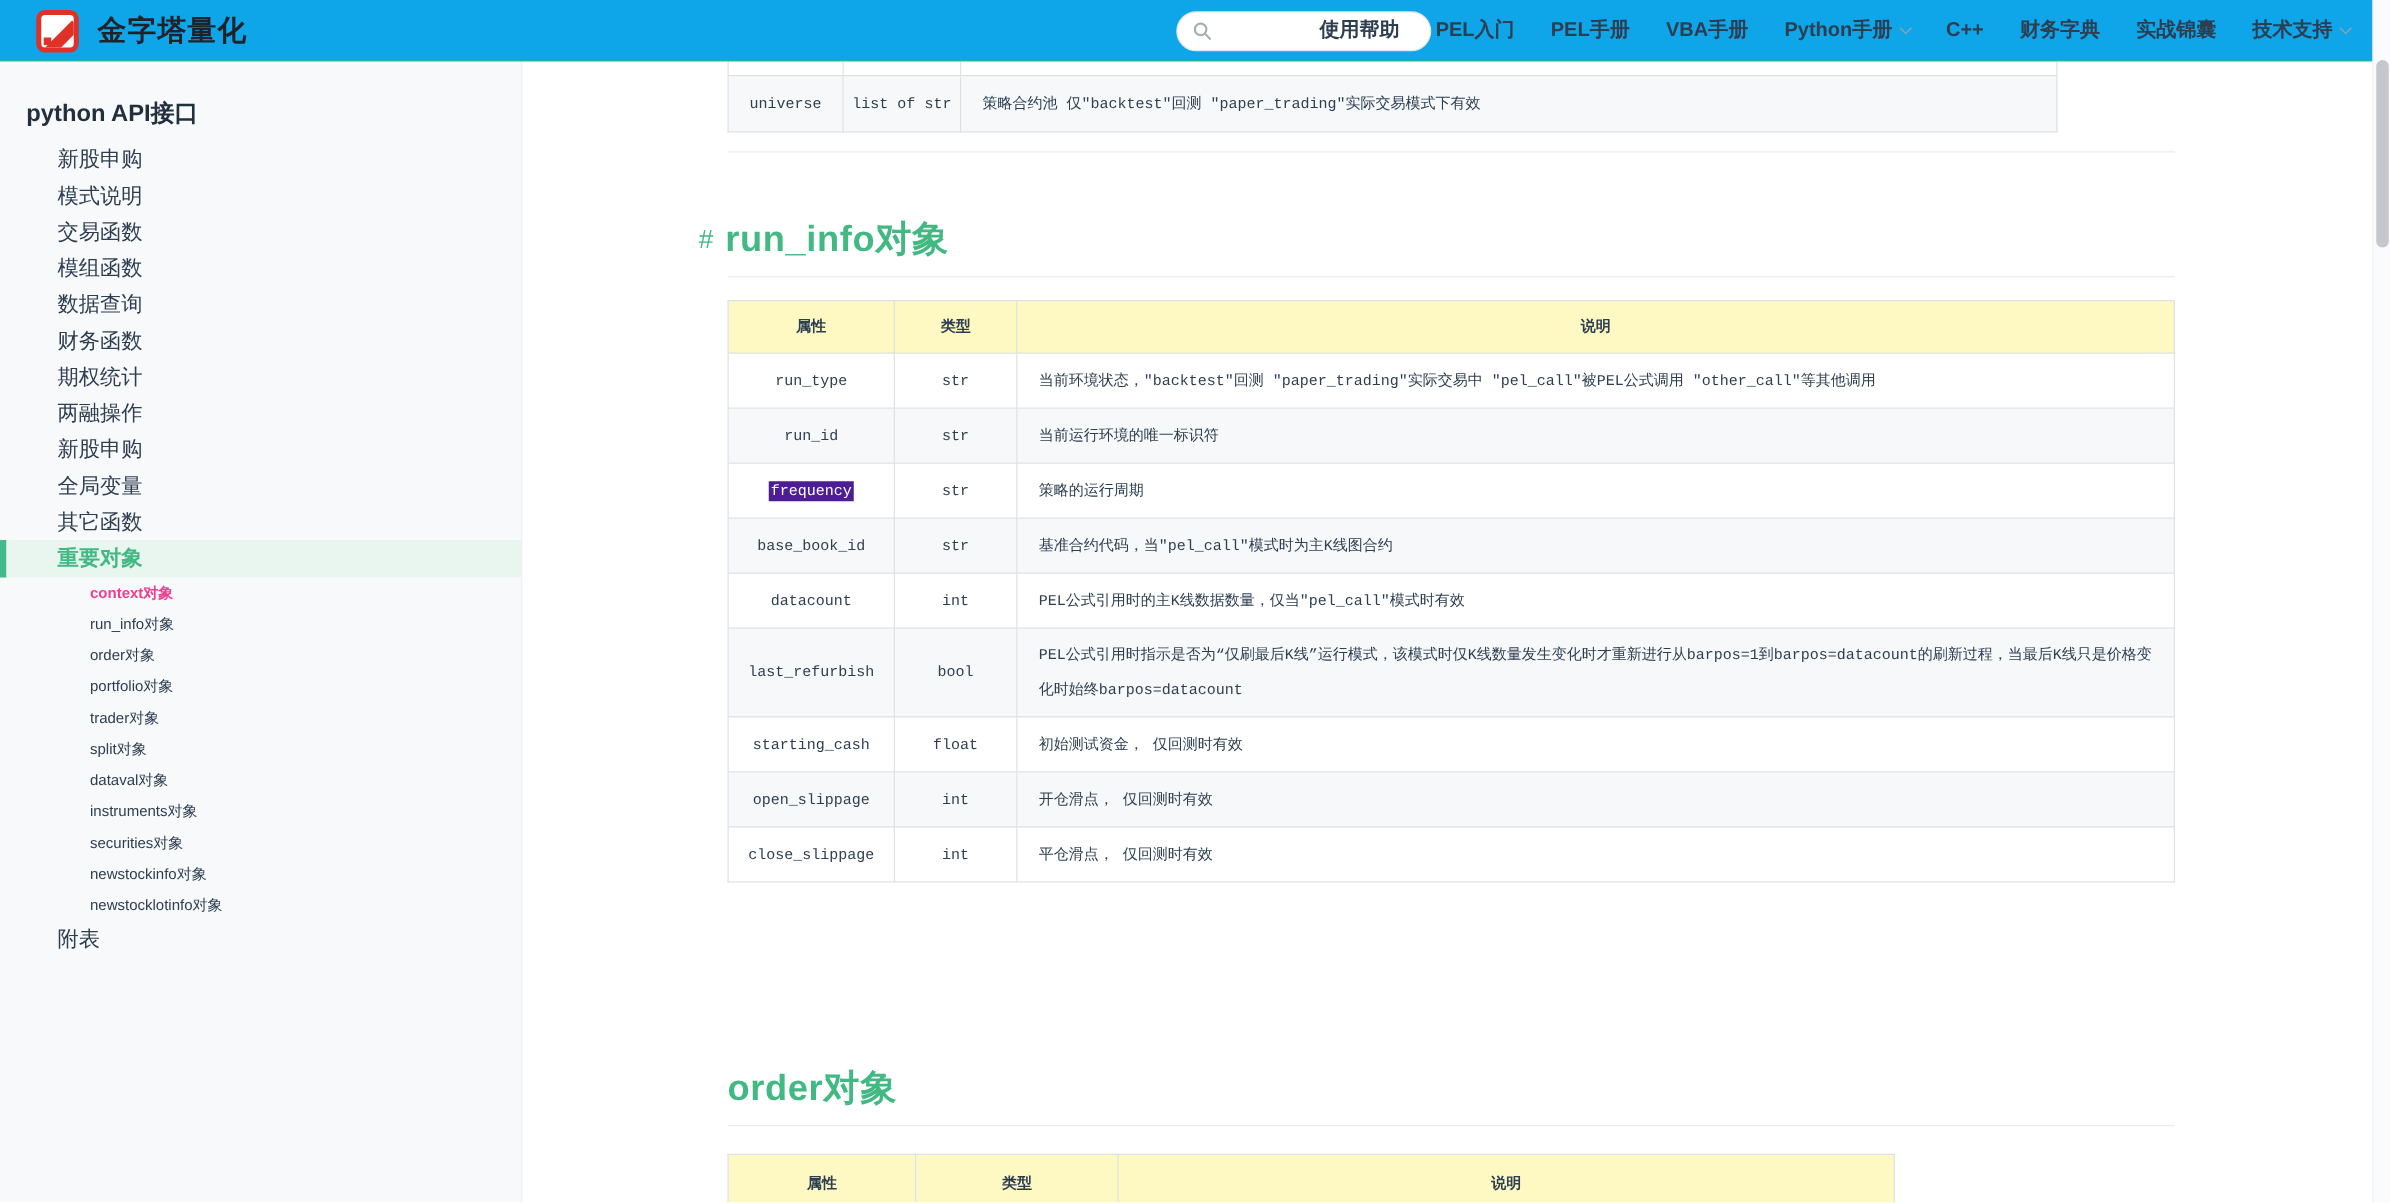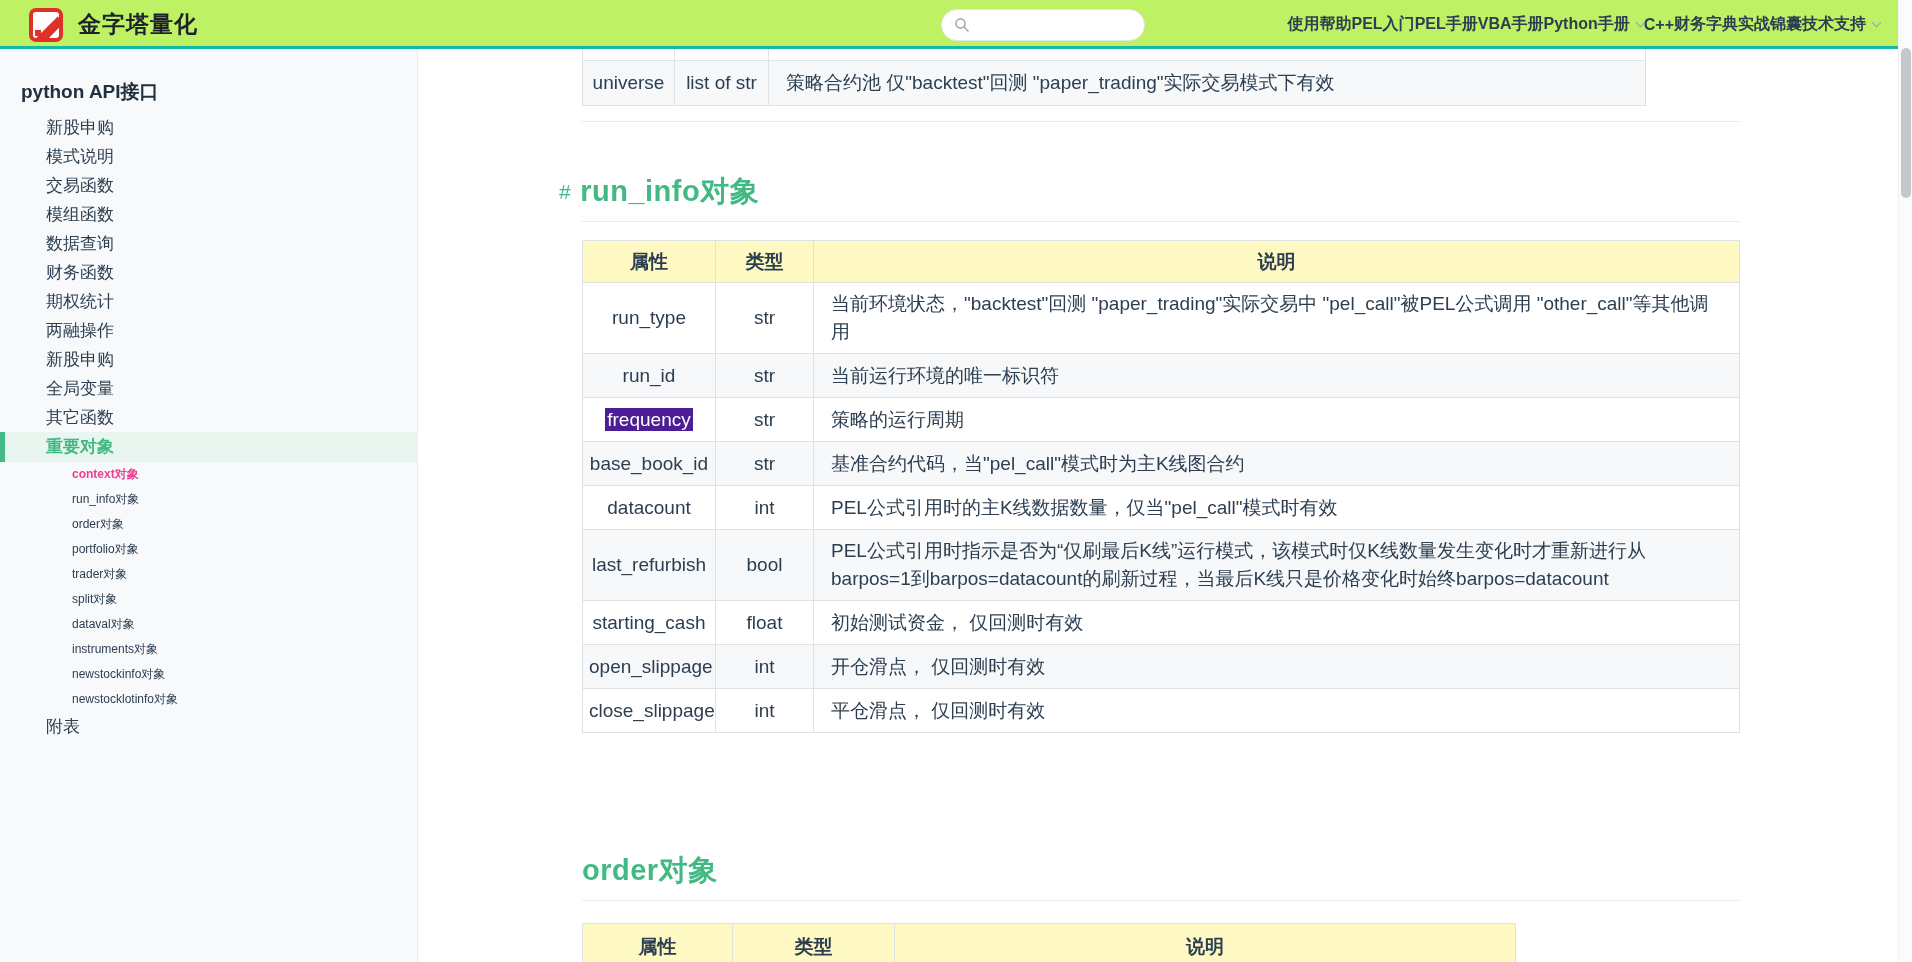--- a/index.html
+++ b/index.html
@@ -4,56 +4,56 @@
 <style>
   * { margin:0; padding:0; box-sizing:border-box; }
   html,body { width:1912px; height:962px; overflow:hidden; }
   body {
     font-family:"Liberation Sans","DejaVu Sans",sans-serif;
     color:#2c3e50; background:#ffffff; position:relative;
   }
 
   
   .navbar { position:absolute; top:0; left:0; width:1912px; height:49px;
-            background:#bef264; border-bottom:3px solid #14b8a6; z-index:10; }
+            background:#0ea5e9; border-bottom:1px solid #14b8a6; z-index:10; }
   .brand { position:absolute; left:29px; top:0; height:49px; display:flex; align-items:center; gap:15px; cursor:pointer; }
   .logo { width:34px; height:34px; background:#df3127; border-radius:7px; padding:4px; position:relative; }
   .logo-inner { width:100%; height:100%; background:#fff; border-radius:3px; position:relative; overflow:hidden; }
   .logo-diag { position:absolute; left:-8px; bottom:-1px; width:42px; height:9px; background:#df3127;
                transform:rotate(-45deg); transform-origin:center; }
   .logo-dot { position:absolute; left:2px; bottom:2px; width:6px; height:6px; background:#df3127; }
   .brand-title { font-size:23px; font-weight:700; color:#1f2329; letter-spacing:1px; }
 
   .search { position:absolute; left:941px; top:9px; width:204px; height:32px;
             border:1px solid #e2e6ea; border-radius:17px; background:#fff;
             display:flex; align-items:center; padding:0 10px 0 12px; }
   .search input { border:none; outline:none; flex:1; font-size:14px; background:transparent; min-width:0; }
   .search svg { flex:0 0 auto; margin-right:8px; }
 
-  .nav { position:absolute; right:32px; top:0; height:49px; display:flex; align-items:center; }
+  .nav { position:absolute; right:32px; top:0; height:49px; display:flex; align-items:center; gap:29px; }
   .nav-item { display:flex; align-items:center; font-size:16px; font-weight:600; color:#2c3e50; cursor:pointer; white-space:nowrap; }
   .chev { width:7px; height:7px; border-right:1.6px solid #9aa2ab; border-bottom:1.6px solid #9aa2ab;
           transform:rotate(45deg); margin-left:7px; margin-top:-4px; }
 
   
   .sidebar { position:absolute; left:0; top:49px; width:418px; height:913px;
              background:#f8f9fb; border-right:1px solid #ebedf0; padding-top:30px; overflow:hidden; }
   .side-title { padding-left:21px; font-size:19px; font-weight:700; color:#22303e; line-height:26px; margin-bottom:8px; }
   .side-item { height:29px; line-height:29px; padding-left:46px; font-size:17px; color:#2c3e50; cursor:pointer; }
   .side-item.important { height:30px; line-height:30px; background:#e8f6ef; border-left:5px solid #44b98a;
                          padding-left:41px; color:#42b983; font-weight:700; }
   .sub-item { height:25px; line-height:25px; padding-left:72px; font-size:12px; color:#2c3e50; cursor:pointer; }
   .sub-item span.active { color:#ed3f92; font-weight:700; }
   ul { list-style:none; }
 
   
   .main { position:absolute; left:418px; top:49px; width:1480px; height:913px; background:#fff; overflow:hidden; }
 
   table { border-collapse:collapse; table-layout:fixed; position:absolute; background:#fff; }
-  th, td { border:1px solid #dfe2e5; font-size:19px; color:#2c3e50; vertical-align:middle; }
+  th, td { border:1px solid #dfe2e5; font-size:12px; color:#2c3e50; vertical-align:middle;font-family:Liberation Mono, monospace; }
   th { font-weight:700; text-align:center; height:42px; background:#fef9c3;margin-top:40px; }
   td { height:44px; }
   td.c-attr, td.c-type { text-align:center; padding:0 6px; }
   td.c-desc { text-align:left; padding:7px 17px; line-height:28px; }
   tbody tr:nth-child(even) td { background:#f6f8fa; }
 
   .frag { left:164px; top:0; width:1064px; }
   .frag tr.stub td { border-top:none; height:11px; background:#fff; }
   .frag td { height:45px; }
 
@@ -205,20 +205,23 @@
       </li>
 
       <li class="sub-item">
         <span>dataval对象</span>
       </li>
 
       <li class="sub-item">
         <span>instruments对象</span>
       </li>
 
+      <li class="sub-item">
+        <span>securities对象</span>
+      </li>
 
       <li class="sub-item">
         <span>newstockinfo对象</span>
       </li>
 
       <li class="sub-item">
         <span>newstocklotinfo对象</span>
       </li>
     </ul>
 

